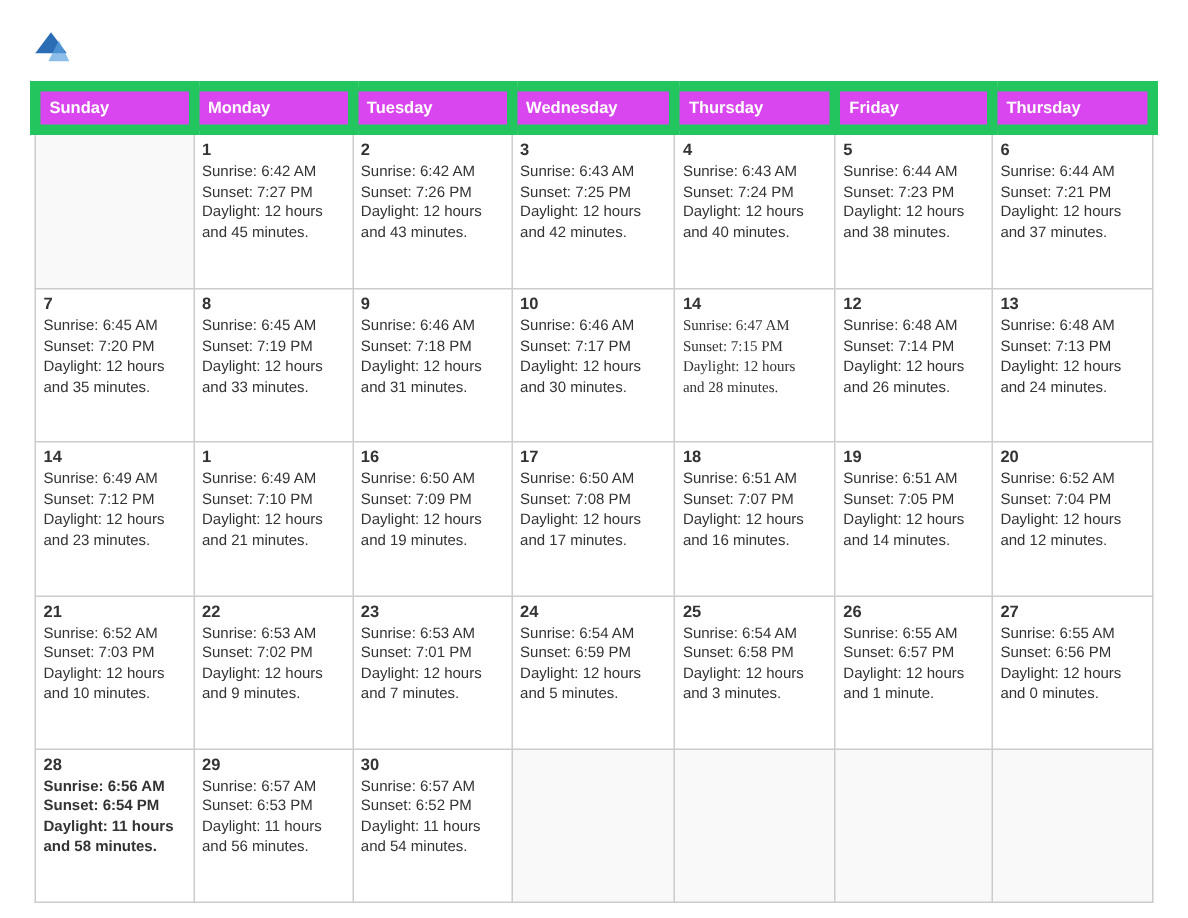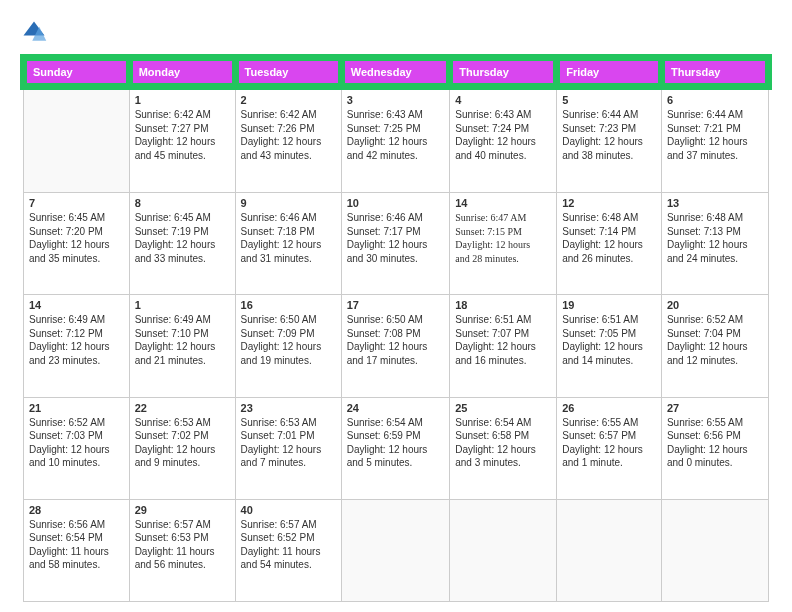--- a/index.html
+++ b/index.html
@@ -327,34 +327,34 @@
             <span class="day-num">27</span>
             <div class="day-detail" style="white-space: pre-line;">Sunrise: 6:55 AM
 Sunset: 6:56 PM
 Daylight: 12 hours
 and 0 minutes.</div>
           </td>
         </tr>
         <tr>
           <td>
             <span class="day-num">28</span>
-            <div class="day-detail" style="white-space: pre-line;">Sunrise: 6:56 AM
+            <div class="day-detail" style="white-space: pre-line; font-weight: bold;">Sunrise: 6:56 AM
 Sunset: 6:54 PM
 Daylight: 11 hours
 and 58 minutes.</div>
           </td>
           <td>
             <span class="day-num">29</span>
             <div class="day-detail" style="white-space: pre-line;">Sunrise: 6:57 AM
 Sunset: 6:53 PM
 Daylight: 11 hours
 and 56 minutes.</div>
           </td>
           <td>
-            <span class="day-num">40</span>
+            <span class="day-num">30</span>
             <div class="day-detail" style="white-space: pre-line;">Sunrise: 6:57 AM
 Sunset: 6:52 PM
 Daylight: 11 hours
 and 54 minutes.</div>
           </td>
           <td class="empty-cell"></td>
           <td class="empty-cell"></td>
           <td class="empty-cell"></td>
           <td class="empty-cell"></td>
         </tr>

